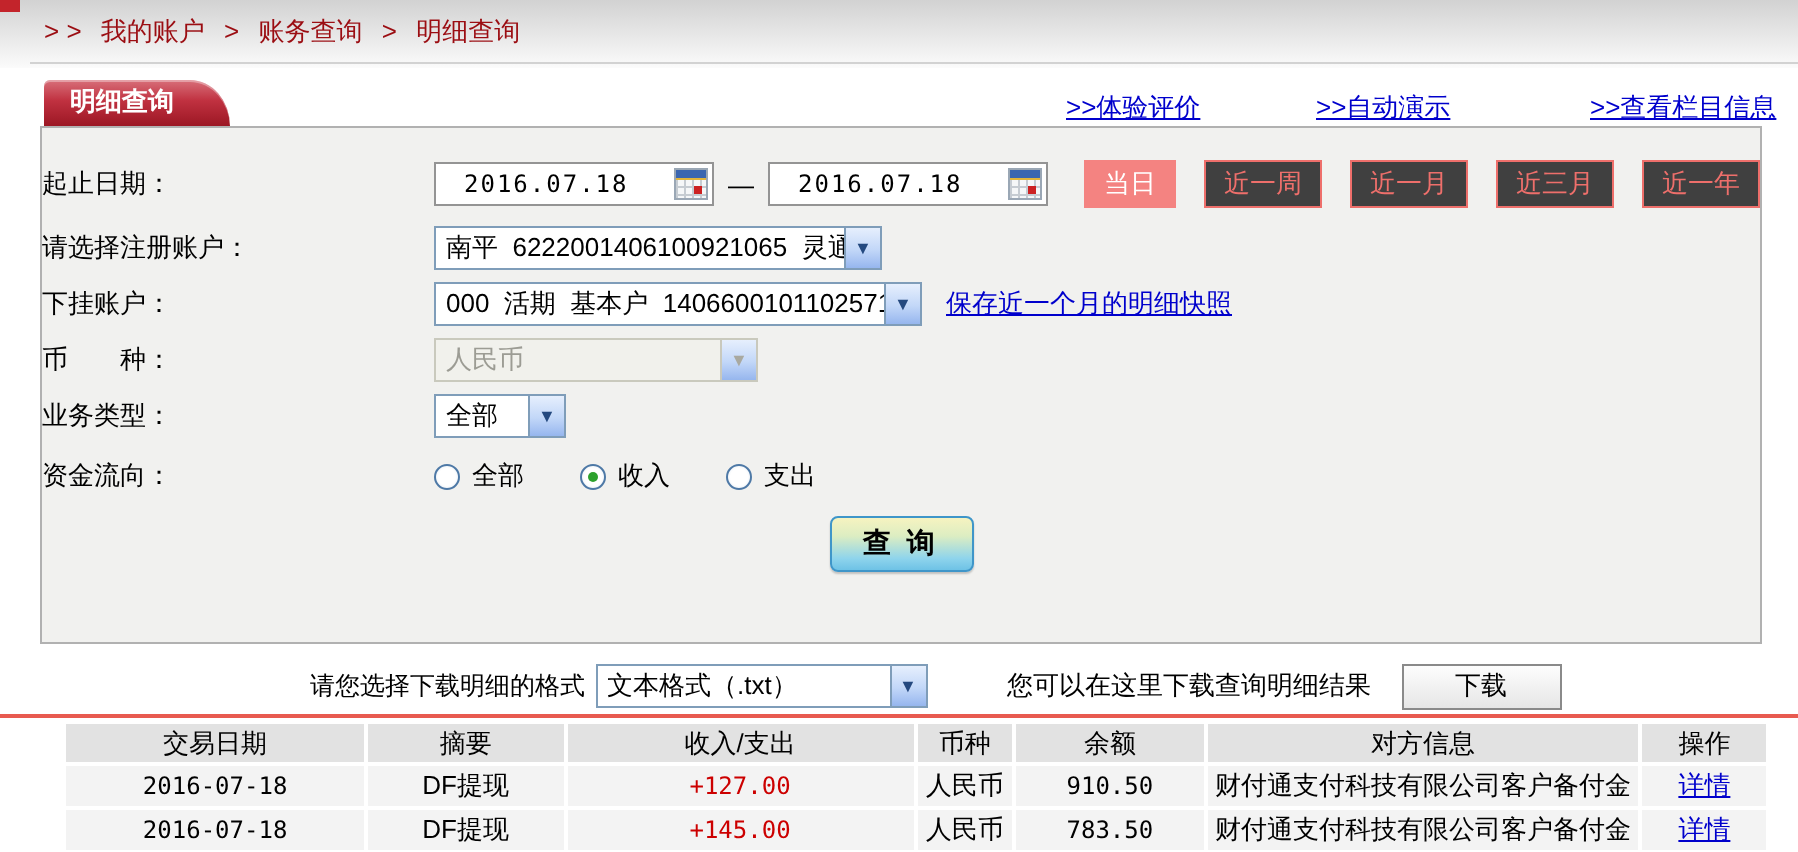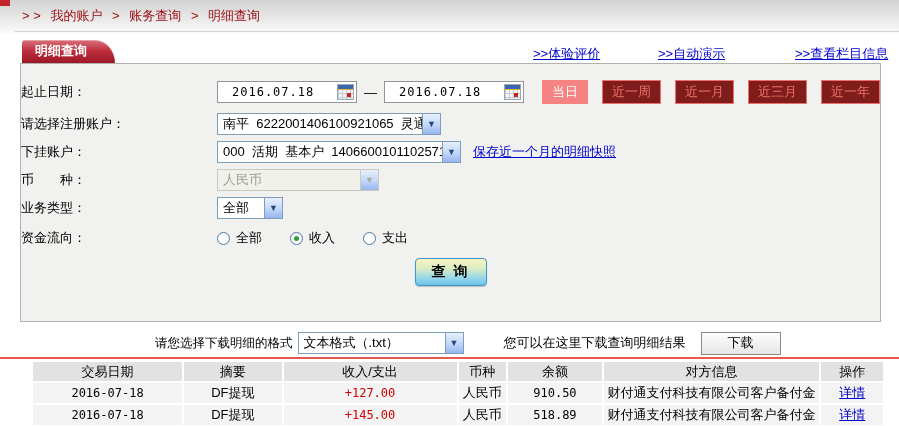--- a/index.html
+++ b/index.html
@@ -42,21 +42,21 @@
       repeating-linear-gradient(to bottom,#c6ccd2 0 1px,transparent 1px 4px),
       #f5f7f8; }
   .cal::before { content:""; position:absolute; top:0; left:0; right:0; height:4px;
     background:#3a66b0; border-bottom:1px solid #e0b43c; }
   .cal::after { content:""; position:absolute; right:2px; bottom:2px; width:4px; height:4px;
     background:#cc2222; }
   .dash { margin:0 7px; font-size:13px; }
 
   .qgroup { display:flex; margin-left:18px; gap:14px; }
   .qbtn { height:24px; padding:0 9px; line-height:22px; font-size:13px; cursor:pointer;
-    border:1px solid #ee6f6b; color:#ee6f6b; background:#7f1d1d; }
+    border:1px solid #ee6f6b; color:#ee6f6b; background:#404040; }
   .qbtn.active { background:#f48381; border-color:#f48381; color:#fff; }
 
   .sel { height:22px; border:1px solid #7f9db9; background:#fff; display:flex;
     align-items:center; font-size:13px; padding-left:5px; cursor:pointer; }
   .sel .txt { white-space:pre; overflow:hidden; }
   .sel .arr { margin-left:auto; width:18px; align-self:stretch; flex:none;
     border-left:1px solid #7f9db9; display:flex; align-items:center; justify-content:center;
     background:linear-gradient(#e6effd 0%,#c2d7f8 55%,#96b6ee 100%);
     color:#24497f; font-size:9px; }
   .sel.disabled { border-color:#c9c9bd; background:#f1f1ec; color:#9c9c94; cursor:default; }
@@ -230,19 +230,19 @@
     <span class="cell c6">财付通支付科技有限公司客户备付金</span>
     <span class="cell c7">
         <a class="detaillink">详情</a>
       </span>
   </div>
   <div class="trow tdata">
     <span class="cell c1 num">2016-07-18</span>
     <span class="cell c2">DF提现</span>
     <span class="cell c3 num amount">+145.00</span>
     <span class="cell c4">人民币</span>
-    <span class="cell c5 num">518.89</span>
+    <span class="cell c5 num">783.50</span>
     <span class="cell c6">财付通支付科技有限公司客户备付金</span>
     <span class="cell c7">
         <a class="detaillink">详情</a>
       </span>
   </div>
 </div>
 
 </body></html>

